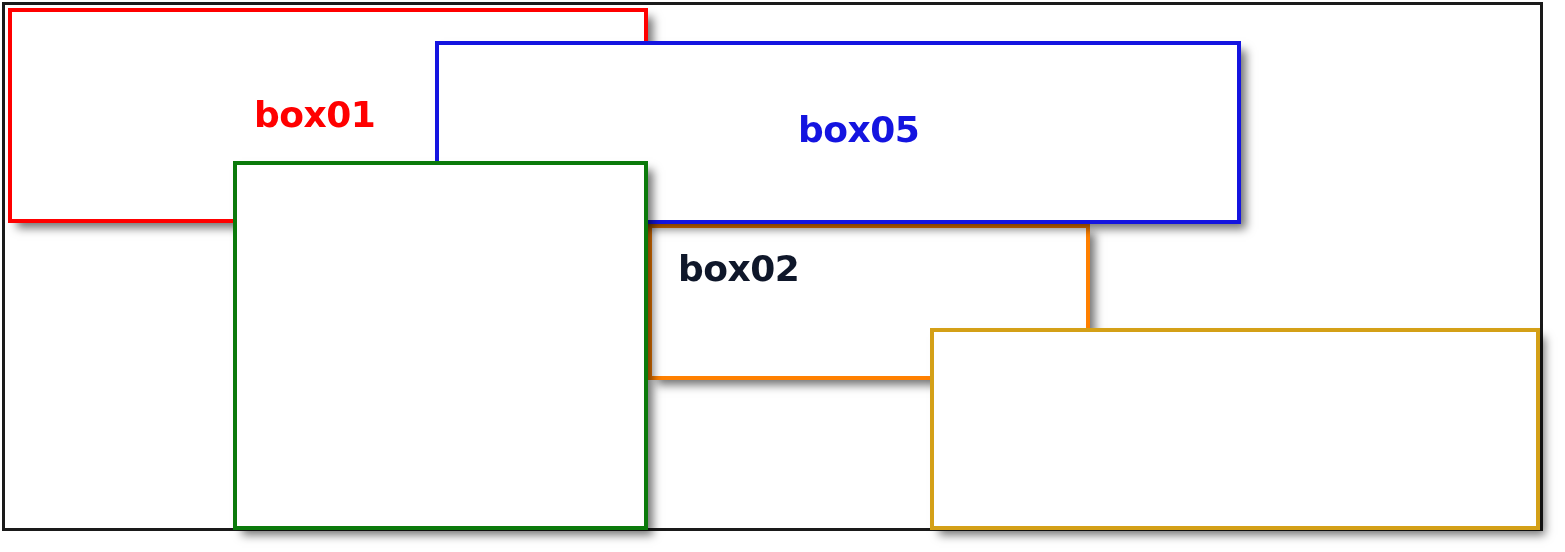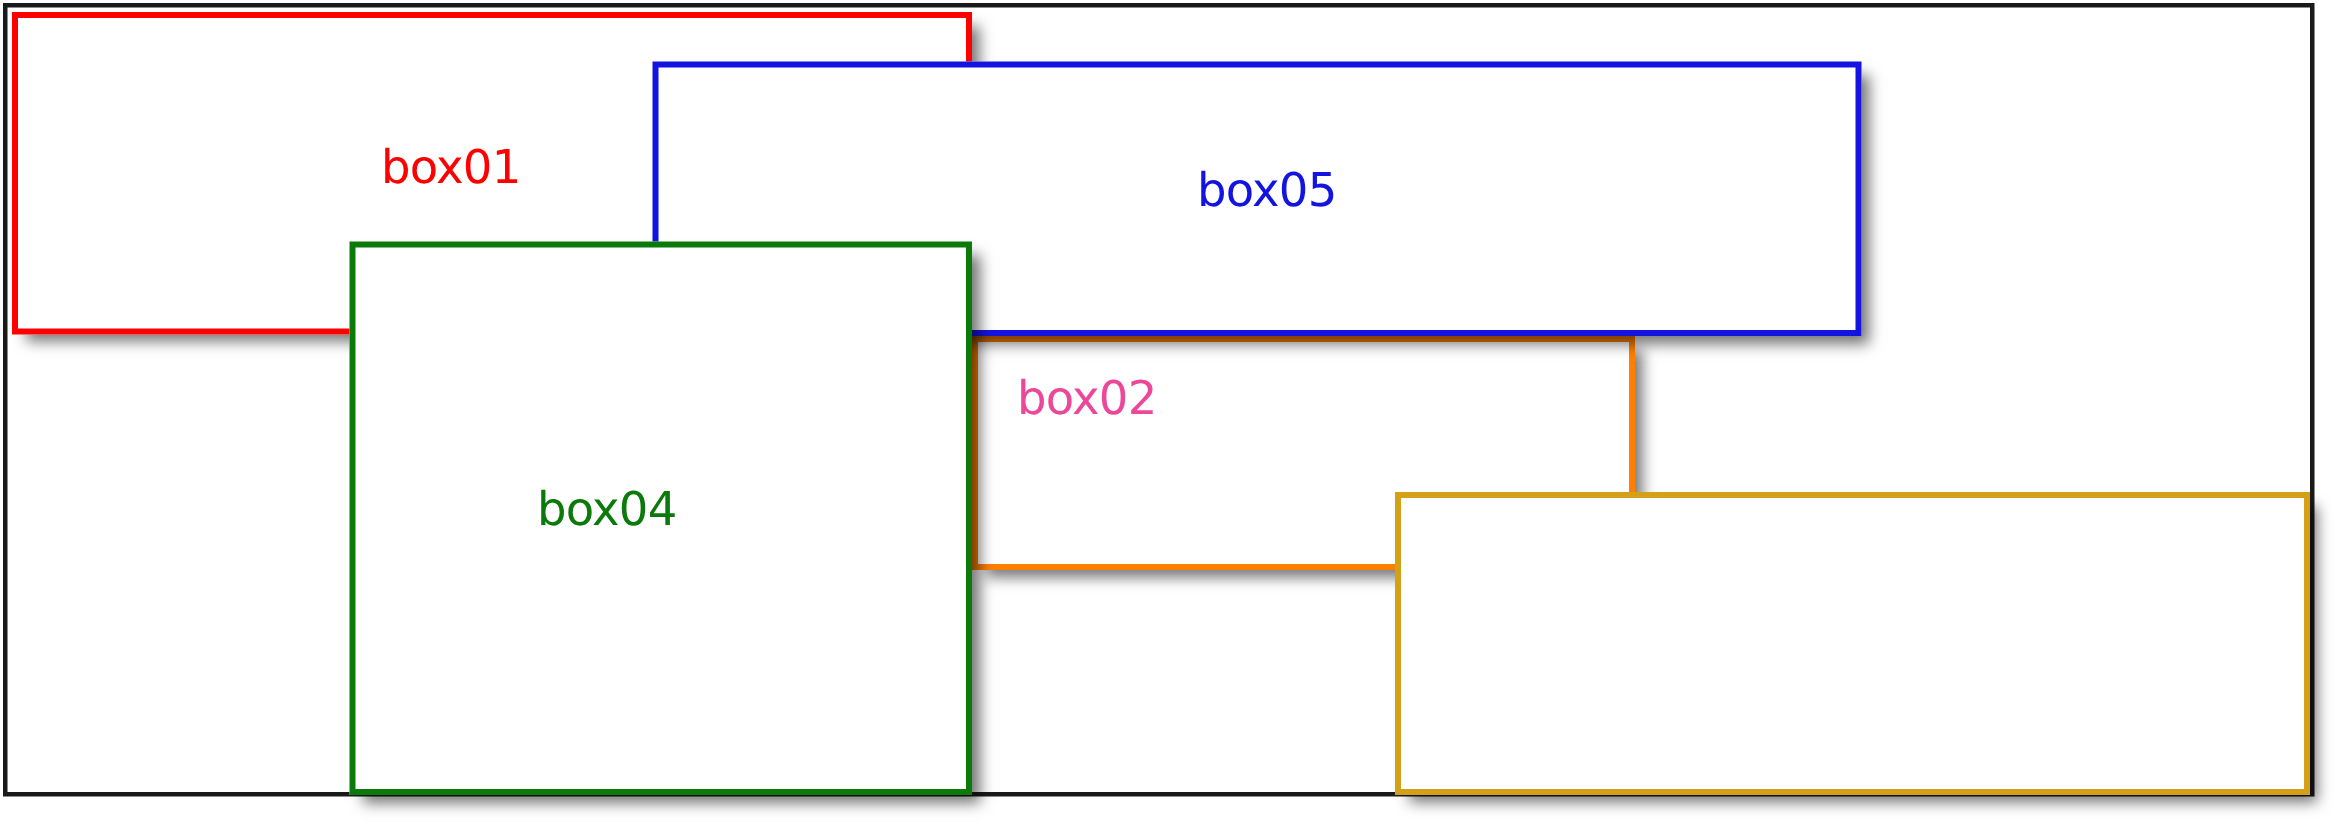--- a/index.html
+++ b/index.html
@@ -29,22 +29,22 @@
   .box {
     position: absolute;
     box-sizing: border-box;
     background: #ffffff;
     border-style: solid;
     border-width: 4px;
     box-shadow: 7px 7px 9px -2px rgba(0,0,0,0.55);
   }
   .box-label {
     position: absolute;
-    font-weight: normal;
-    font-size: 31px;
+    font-weight: bold;
+    font-size: 36px;
     letter-spacing: -0.5px;
     white-space: nowrap;
     line-height: 1;
     font-family: "DejaVu Sans", sans-serif;
   }
   
   #box01 { left: 8px;   top: 8px;   width: 640px; height: 215px; border-color: #FF0000; z-index: 1; }
   #box04 { left: 233px; top: 161px; width: 415px; height: 369px; border-color: #0B7A0B; z-index: 3; }
   #box05 { left: 435px; top: 41px;  width: 806px; height: 183px; border-color: #1414E0; z-index: 2; }
   #box02 { left: 648px; top: 224px; width: 442px; height: 156px; border-color: #FF8000; z-index: 1; }
@@ -62,18 +62,17 @@
 <div id="canvas" style="background: rgb(255, 255, 255);">
   <div id="frame" style="border-color: rgb(26, 26, 26);">
 
     <div class="box" id="box01" style="left: 3px; top: 3px; width: 640px; height: 215px; border-color: rgb(255, 0, 0);"></div>
     <div class="box" id="box02" style="left: 643px; top: 219px; width: 442px; height: 156px; border-color: rgb(255, 128, 0);"></div>
     <div class="box" id="box05" style="left: 430px; top: 36px; width: 806px; height: 183px; border-color: rgb(20, 20, 224);"></div>
     <div class="box" id="box03" style="left: 925px; top: 323px; width: 610px; height: 202px; border-color: rgb(212, 160, 23);"></div>
     <div class="box" id="box04" style="left: 228px; top: 156px; width: 415px; height: 369px; border-color: rgb(11, 122, 11);"></div>
 
     <div class="box-label" id="label01" style="left: 249px; top: 92px; color: rgb(255, 0, 0);">box01</div>
-    <div class="box-label" id="label02" style="left: 673px; top: 246px; color: #ec4899;">box02</div>
-    <div class="box-label" id="label04" style="left: 353px; top: 320px; color: rgb(11, 122, 11);">box04</div>
+    <div class="box-label" id="label02" style="left: 673px; top: 246px; color: #0f172a;">box02</div>
     <div class="box-label" id="label05" style="left: 748px; top: 107px; color: rgb(20, 20, 224); margin-left: 45px;">box05</div>
 
   </div>
 </div>
 
 </body></html>

